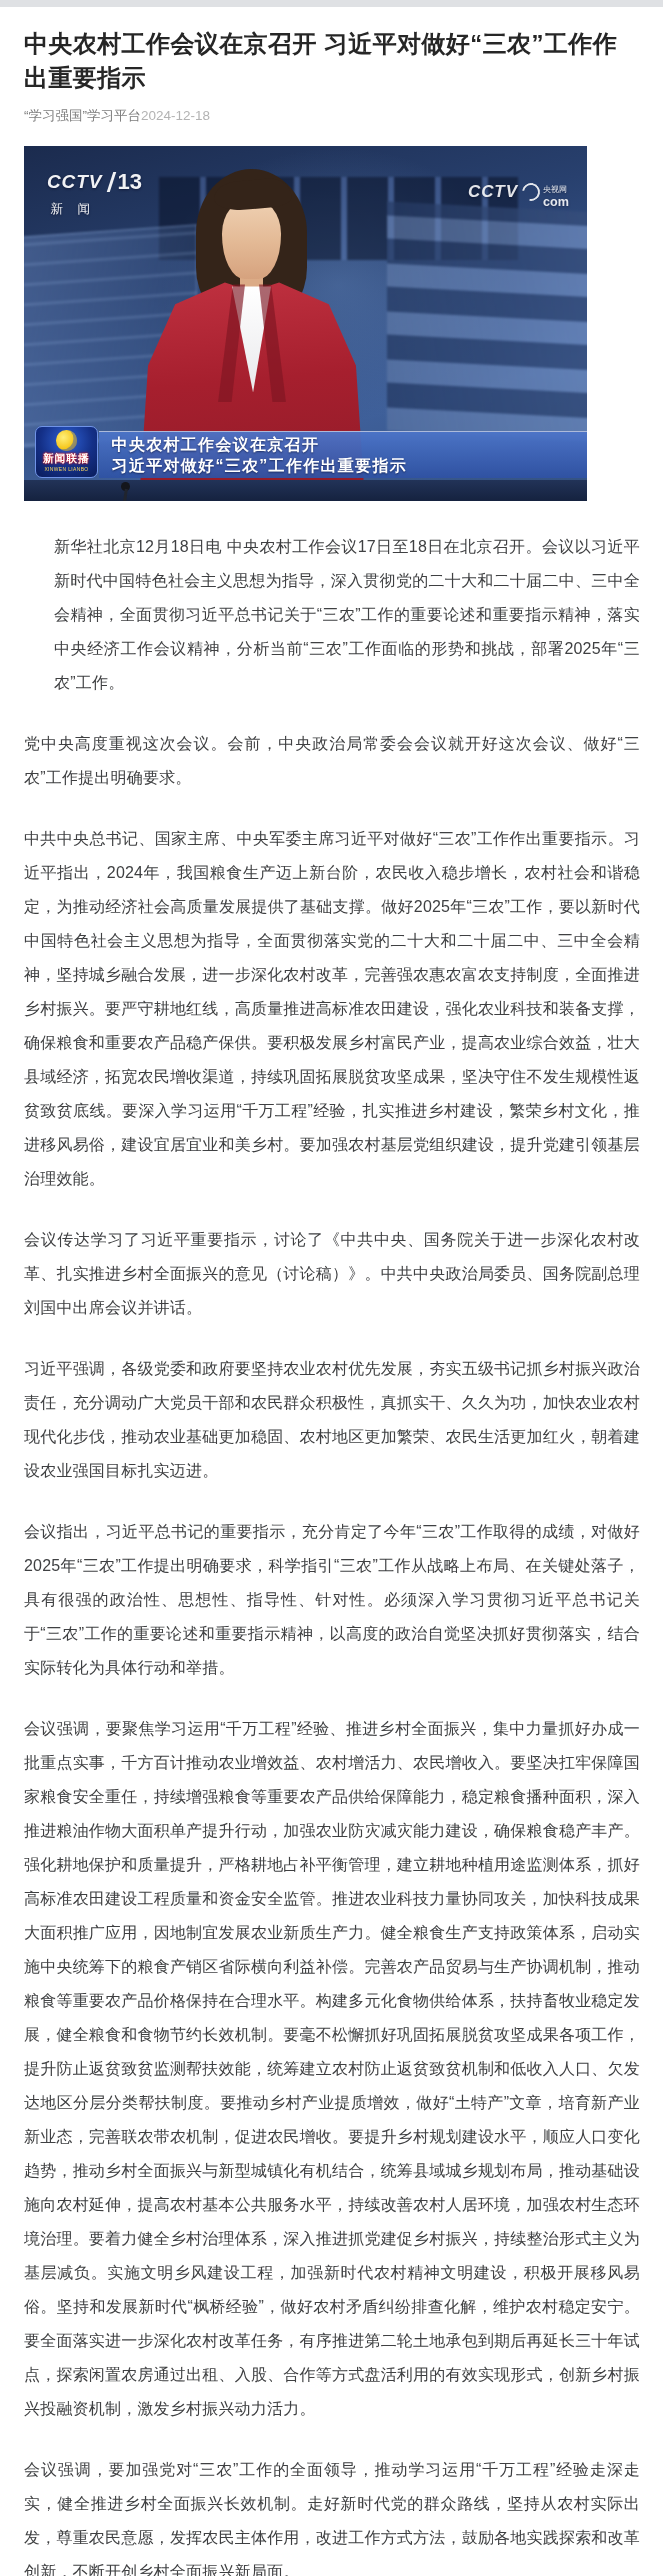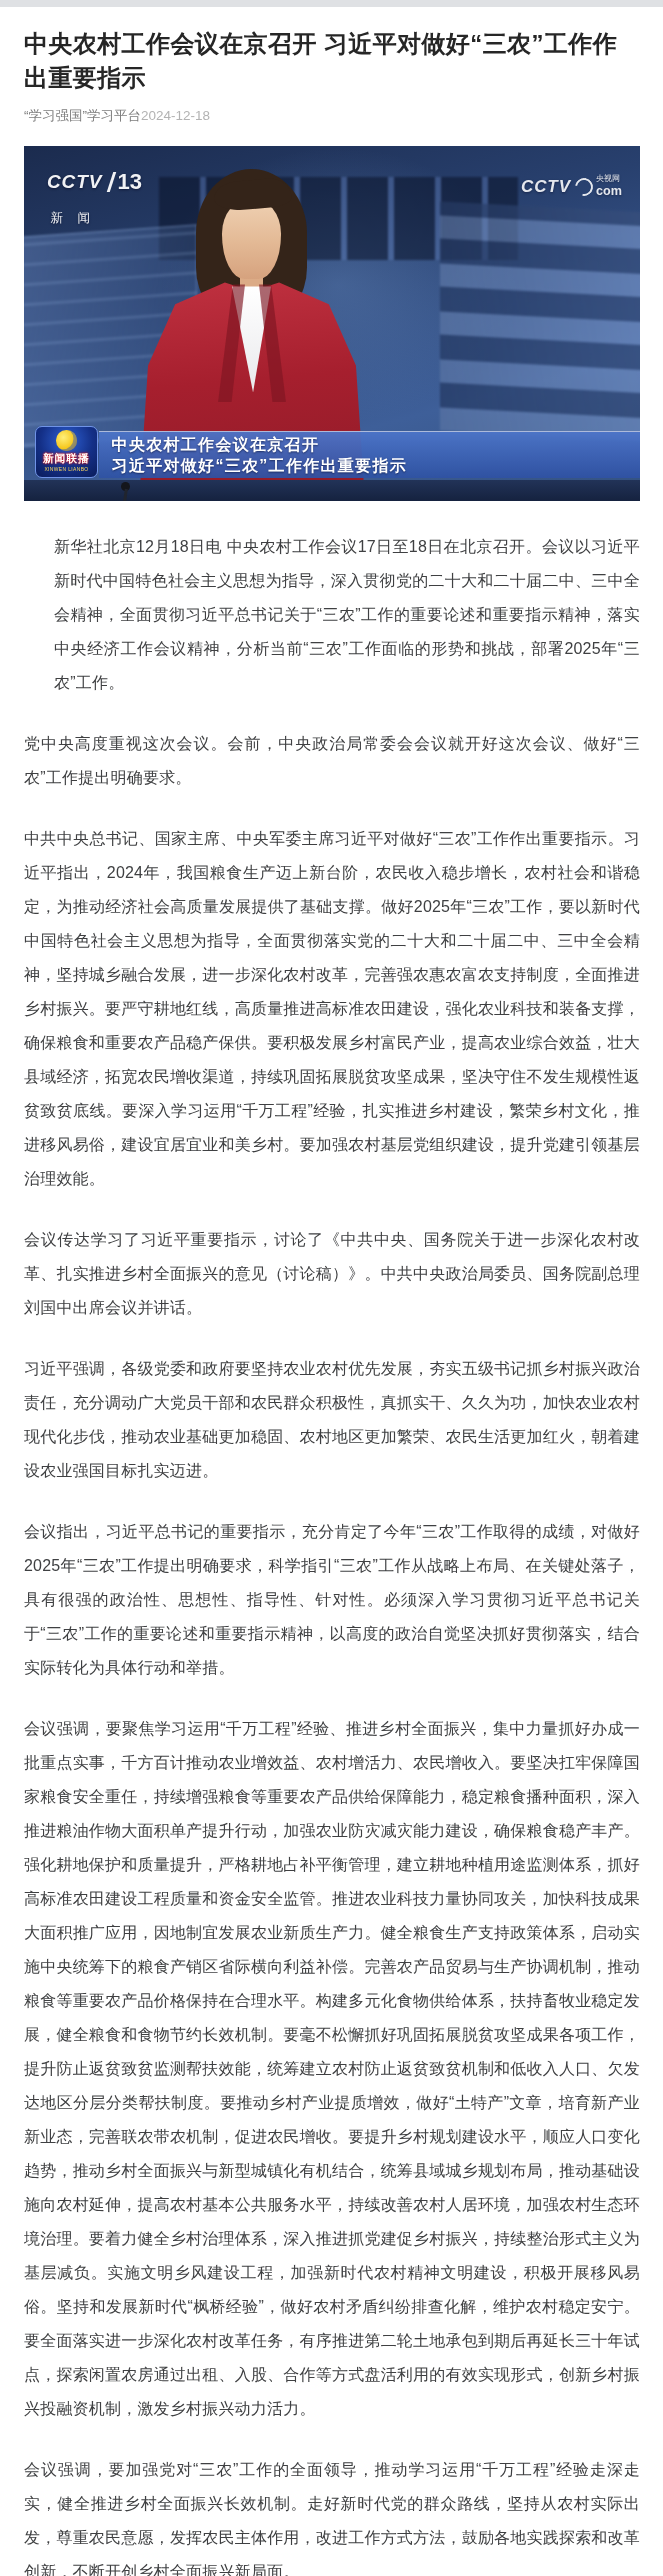--- a/index.html
+++ b/index.html
@@ -22,21 +22,21 @@
     letter-spacing:0.4px;
   }
   .meta { margin-top:11.7px; font-size:13.5px; }
   .meta .source { color:#7d7d7d; }
   .meta .date { color:#b3b3b3; }
 
   
   .ni {
     position:relative;
     margin-top:21.5px;
-    width:616px; height:355px;
+    width:563px; height:355px;
     overflow:hidden;
     background:linear-gradient(165deg,#1b2b4e 0%,#28406e 35%,#3e5f99 72%,#33517f 100%);
   }
   .ni-glow { position:absolute; left:135px; top:0; width:359px; height:278px;
     background:radial-gradient(ellipse at center,rgba(130,170,225,.28),transparent 70%); }
   .ni-screen-left { position:absolute; left:-20px; top:85px; width:193px; height:211px;
     background:
       repeating-linear-gradient(0deg,rgba(160,190,235,.18) 0 2.7px,transparent 2.7px 20px),
       linear-gradient(100deg,rgba(95,125,180,.55),rgba(50,75,120,.35));
     transform:skewY(-4deg); filter:blur(1.1px);
@@ -78,30 +78,30 @@
   .mic-stem { position:absolute; left:100px; bottom:0; width:2.7px; height:12.6px;
     background:#20242e; transform:rotate(8deg); }
 
   
   .cctv13 { position:absolute; left:23px; top:23px; color:#fff; opacity:.94;
     text-shadow:0 0.9px 2.7px rgba(0,0,30,.55); }
   .cctv13 .row { display:flex; align-items:center; }
   .cctv13 .name { font-size:19px; font-weight:900; font-style:italic; letter-spacing:0.9px; }
   .cctv13 .slash { width:2.7px; height:20px; background:#fff; transform:skewX(-18deg); margin:0 5.4px 0 7.2px; }
   .cctv13 .num { font-size:22px; font-weight:700; }
-  .cctv13 .label { margin-top:15px; font-size:12.6px; letter-spacing:14.4px; padding-left:3.6px; }
+  .cctv13 .label { margin-top:6px; font-size:12.6px; letter-spacing:14.4px; padding-left:3.6px; }
 
   
   .cctvcom { position:absolute; right:18px; top:29px; display:flex; align-items:center;
     color:#fff; opacity:.88; text-shadow:0 0.9px 2.7px rgba(0,0,30,.5); }
   .cctvcom .name { font-size:17px; font-weight:800; font-style:italic; letter-spacing:0.9px; }
   .cctvcom .swirl { width:18px; height:18px; border:2.7px solid #fff; border-left-color:transparent;
     border-radius:50%; margin:0 3.6px; transform:rotate(-35deg); }
   .cctvcom .col { display:flex; flex-direction:column; line-height:1; }
-  .cctvcom .cn { font-size:8px; margin-bottom:1.8px; }
+  .cctvcom .cn { font-size:8px; margin-bottom:1.8px;margin-top:11px; }
   .cctvcom .suffix { font-size:12.6px; font-weight:700; }
 
   
   .ni-banner { position:absolute; left:0; right:0; bottom:23px; height:47px; }
   .ni-caption { margin-left:75px; height:47px; padding:2.7px 12.6px 0;
     background:linear-gradient(180deg,rgba(76,116,200,.95) 0%,rgba(47,82,163,.95) 100%);
     border-top:0.9px solid rgba(255,255,255,.6); }
   .ni-caption div { color:#fff; font-weight:700; font-size:16px; line-height:20.6px;
     letter-spacing:1.3px; text-shadow:0 0.9px 1.8px rgba(10,20,60,.65); white-space:nowrap; }
   .ni-badge { position:absolute; left:10.8px; bottom:0; width:63px; height:52px;

